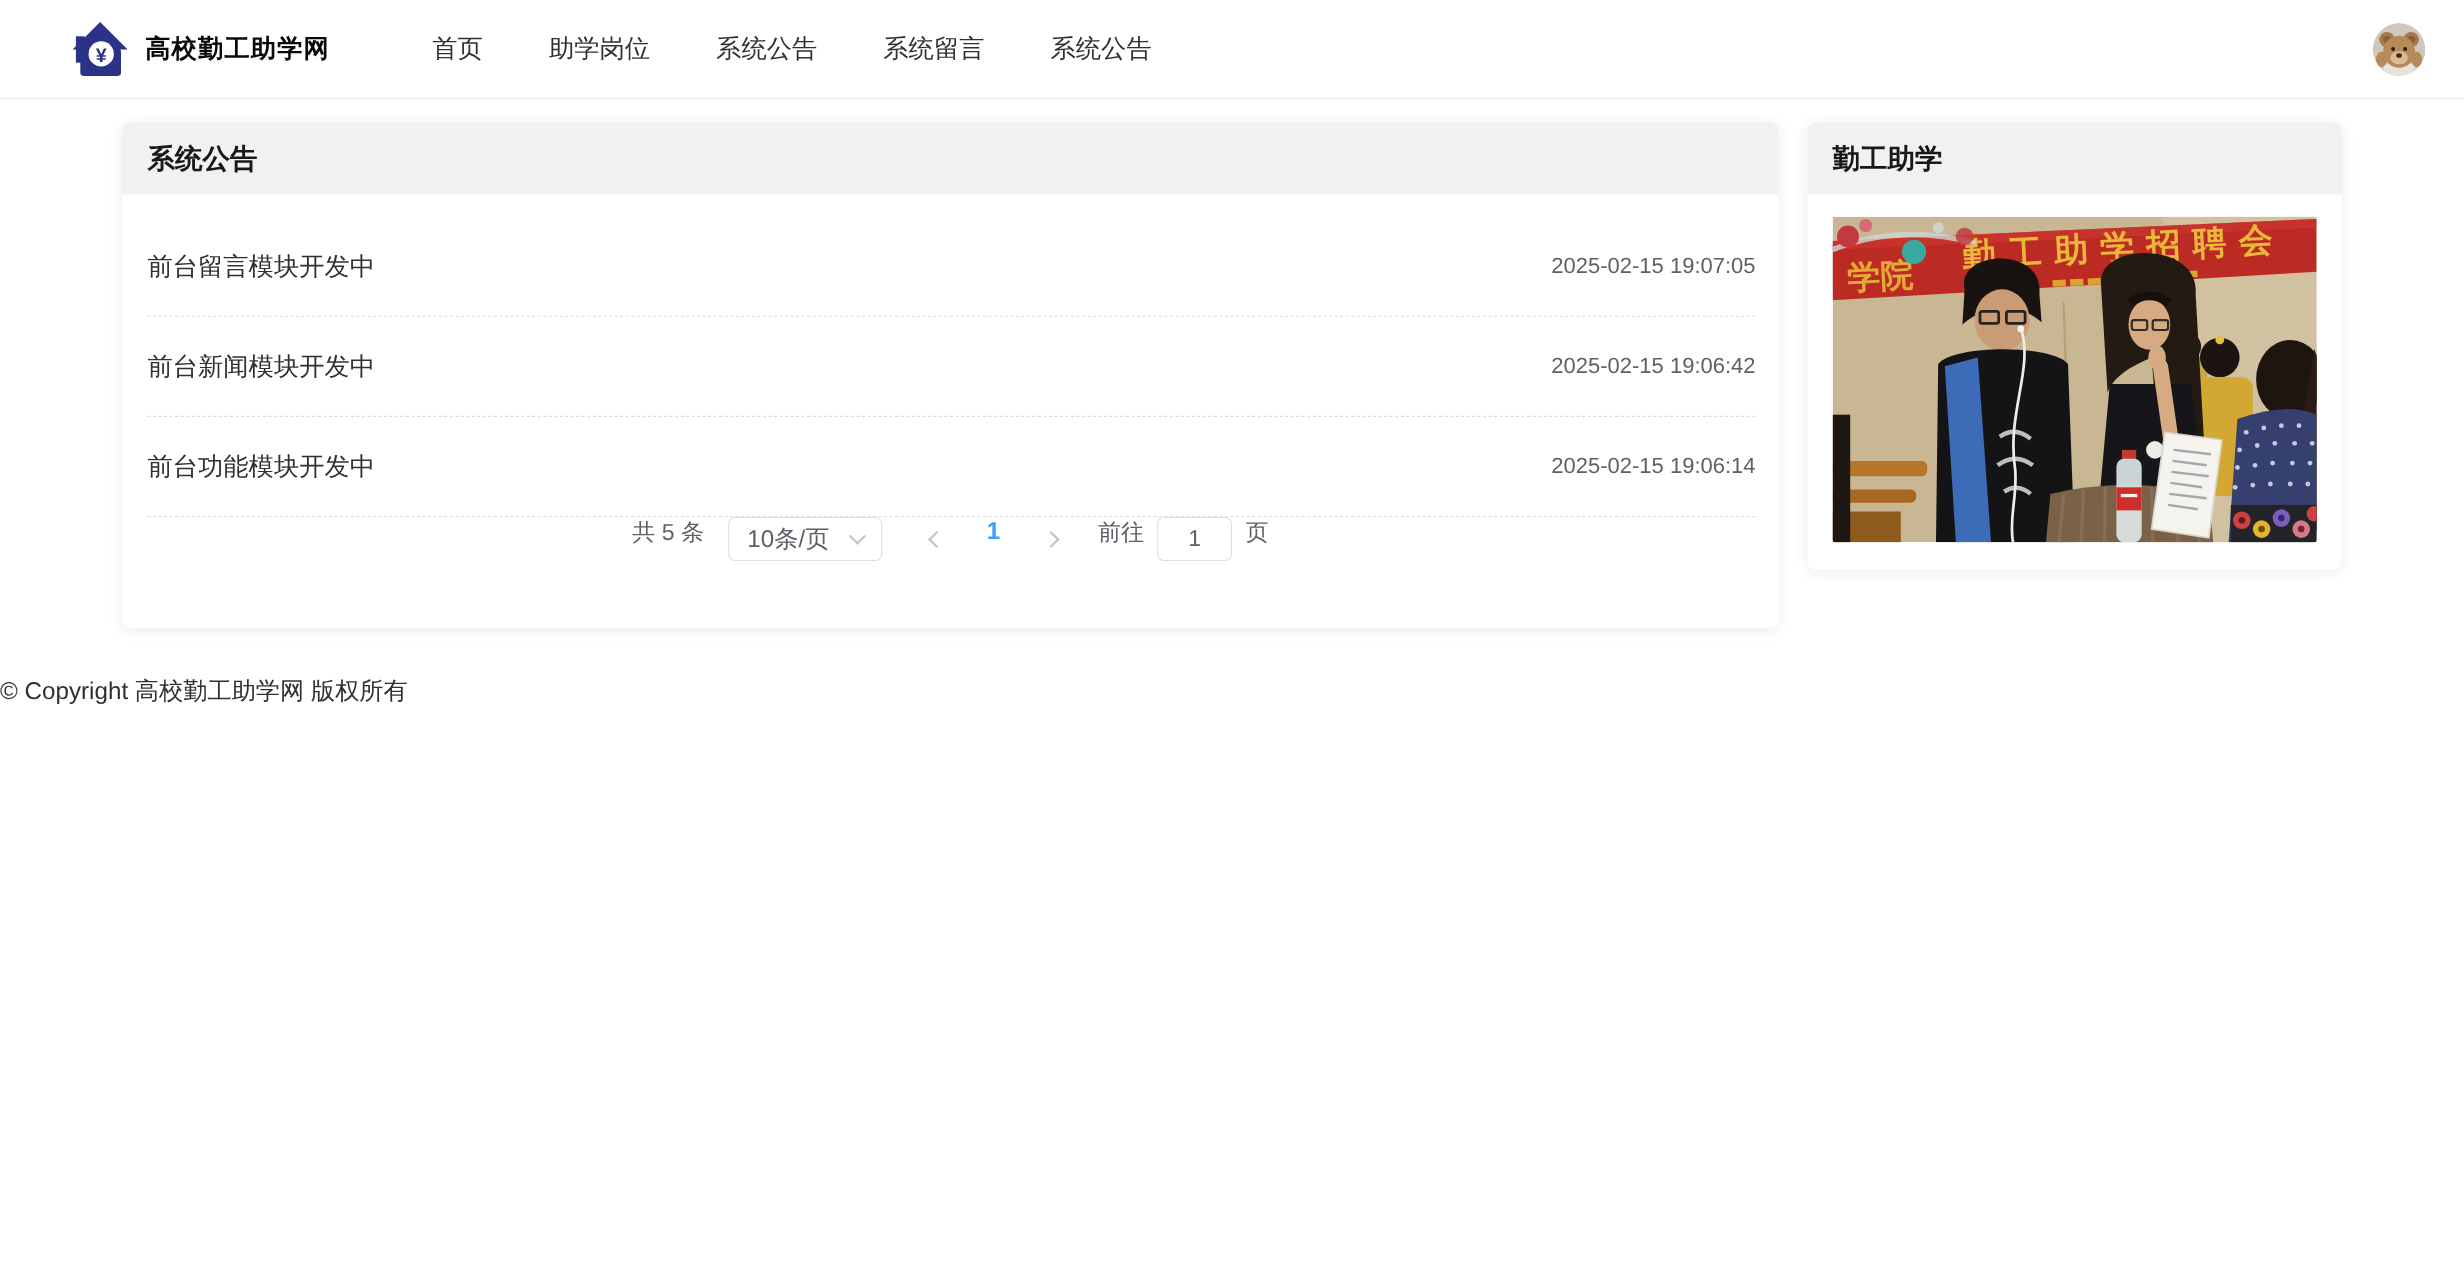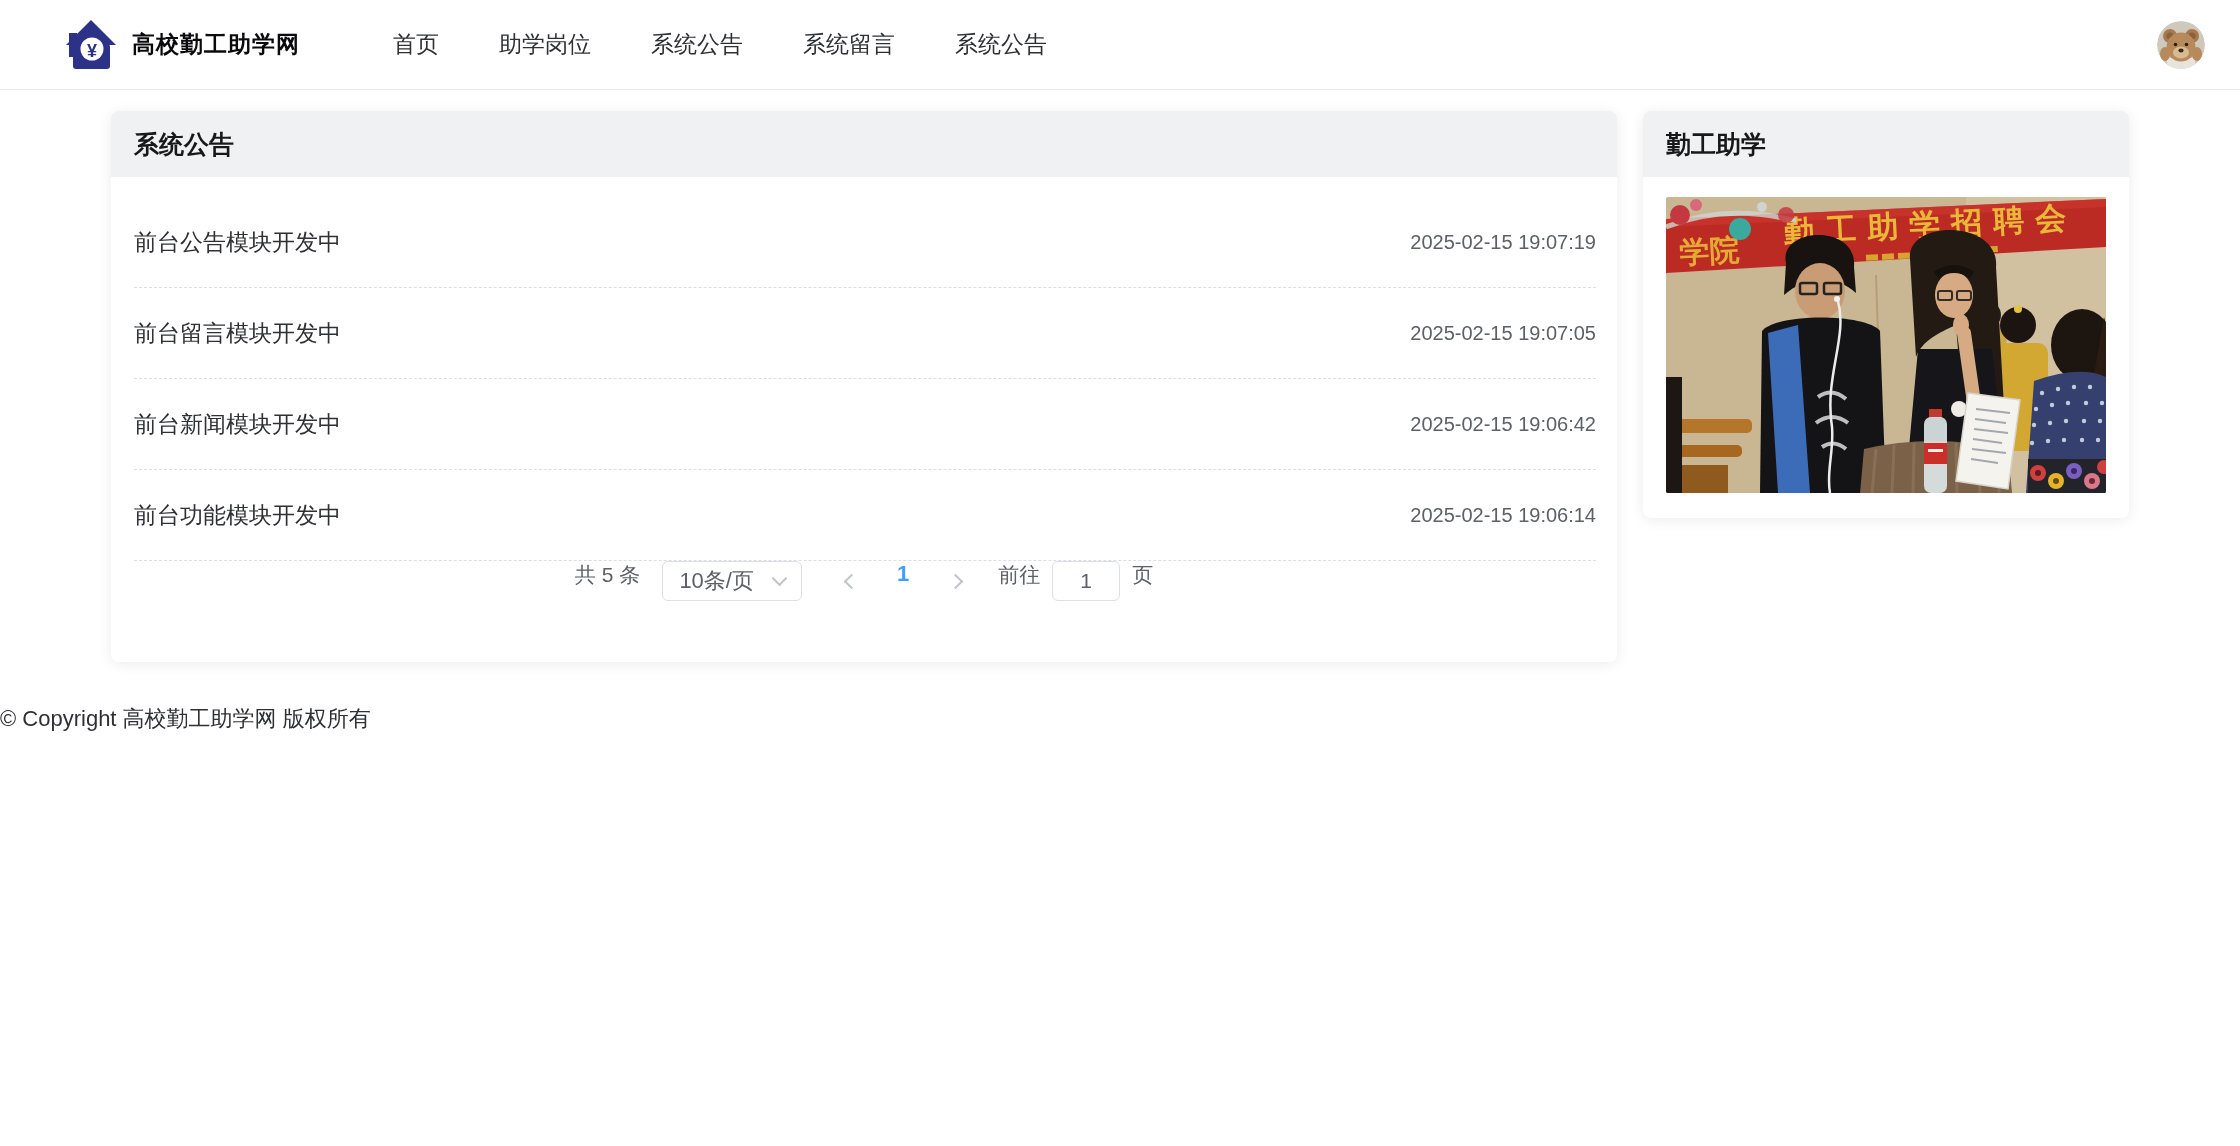--- a/index.html
+++ b/index.html
@@ -103,24 +103,20 @@
 </header>
 
 <div class="layout">
 
   <section class="card main-card">
     <div class="card-header">
       <span>系统公告</span>
     </div>
 
     <div class="list">
-      <div class="list-item">
-        <span class="item-title">前台公告模块开发中</span>
-        <span class="item-time">2025-02-15 19:07:19</span>
-      </div>
       <div class="list-item">
         <span class="item-title">前台留言模块开发中</span>
         <span class="item-time">2025-02-15 19:07:05</span>
       </div>
       <div class="list-item">
         <span class="item-title">前台新闻模块开发中</span>
         <span class="item-time">2025-02-15 19:06:42</span>
       </div>
       <div class="list-item">
         <span class="item-title">前台功能模块开发中</span>

